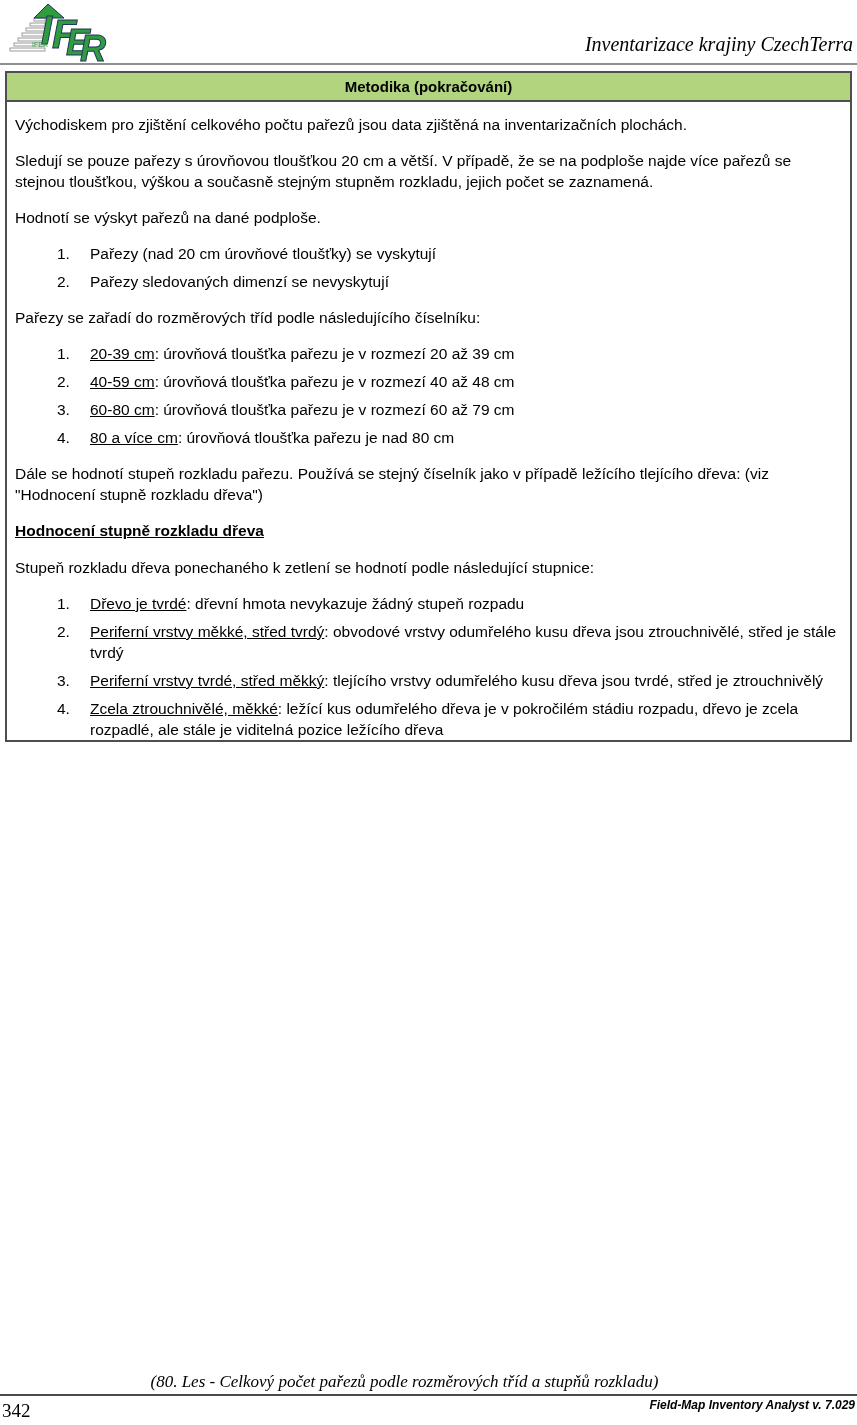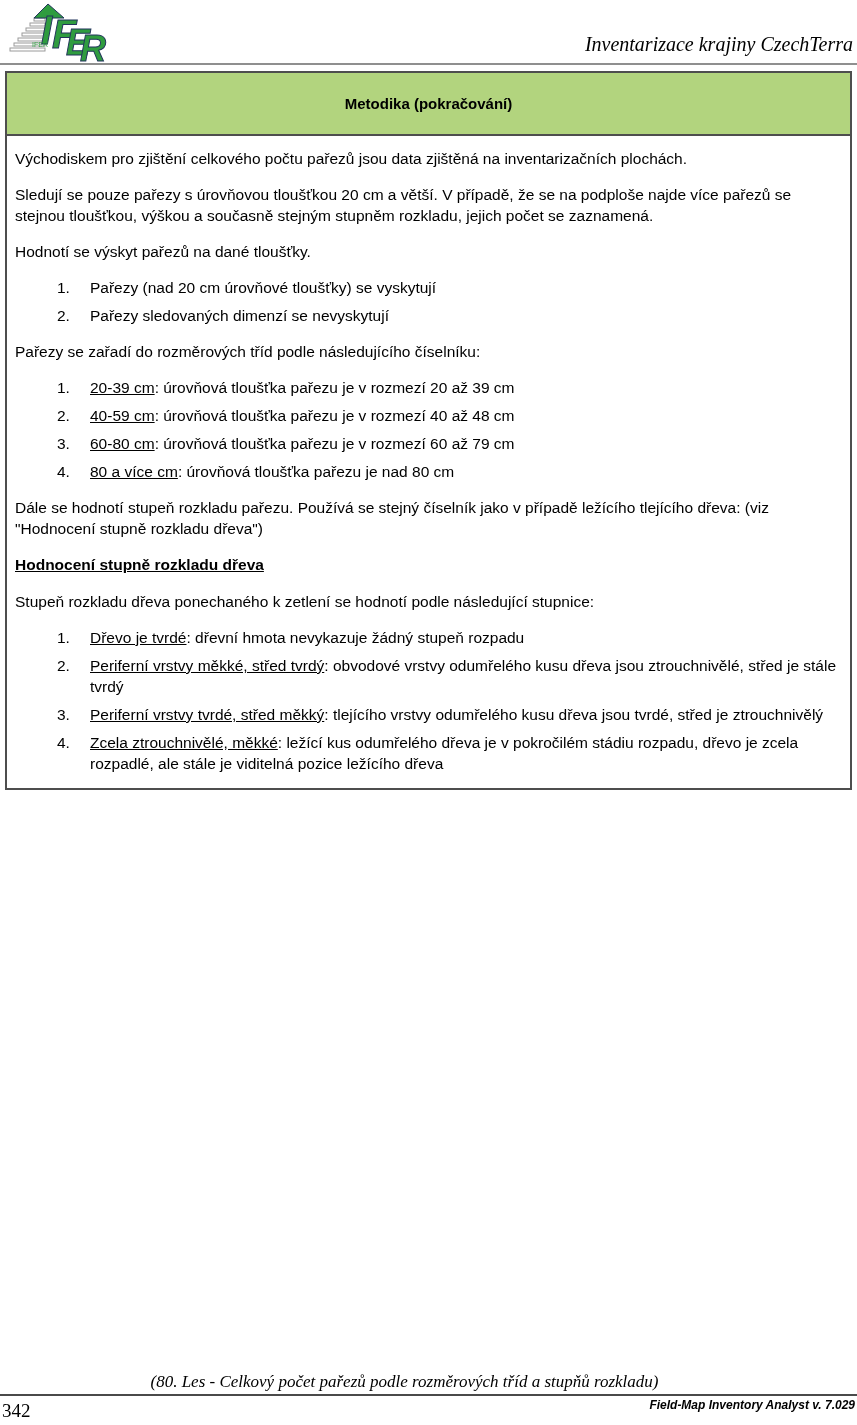--- a/index.html
+++ b/index.html
@@ -8,22 +8,22 @@
 
   
   .logo-wrap{position:absolute;left:8px;top:3px;width:110px;height:60px;}
   .journal-title{position:absolute;top:33px;right:4px;
         font-family:"Liberation Serif",serif;font-style:italic;font-size:20px;}
   .header-rule{position:absolute;left:0;top:63px;width:857px;height:2px;background:#8f8f8f;}
 
   
   .doc{position:absolute;left:5px;top:71px;width:843px;border:2px solid #4e4e4e;background:#fff;}
   .doc-header{background:#b2d47e;border-bottom:2px solid #4e4e4e;text-align:center;
-        font-weight:bold;font-size:15px;padding:22px 0;}
-  .doc-body{padding:12px 10px 14px 8px;font-size:15.5px;line-height:21px;}
+        font-weight:bold;font-size:15px;padding:5px 0;}
+  .doc-body{padding:12px 10px 0 8px;font-size:15.5px;line-height:21px;}
 
   .para{margin:0 0 15px 0;}
   .heading{font-weight:bold;text-decoration:underline;margin:0 0 16px 0;font-size:15.5px;}
   .olist{margin:0 0 15px 0;}
   .oitem{display:flex;margin-bottom:7px;}
   .oitem .num{flex:none;width:33px;margin-left:42px;}
   .oitem .itext{flex:1;padding-right:2px;}
   .lead{text-decoration:underline;}
 
   
@@ -70,21 +70,21 @@
 
   <div class="doc">
     <div class="doc-header">Metodika (pokračování)</div>
     <div class="doc-body">
 
       <p class="para">Východiskem pro zjištění celkového počtu pařezů jsou data zjištěná na inventarizačních plochách.</p>
 
 
       <p class="para">Sledují se pouze pařezy s úrovňovou tloušťkou 20 cm a větší. V případě, že se na podploše najde více pařezů se stejnou tloušťkou, výškou a současně stejným stupněm rozkladu, jejich počet se zaznamená.</p>
 
-      <p class="para">Hodnotí se výskyt pařezů na dané tloušťky.</p>
+      <p class="para">Hodnotí se výskyt pařezů na dané podploše.</p>
 
       <div class="olist">
         <div class="oitem">
           <span class="num">1.</span>
           <span class="itext">Pařezy (nad 20 cm úrovňové tloušťky) se vyskytují</span>
         </div>
         <div class="oitem">
           <span class="num">2.</span>
           <span class="itext">Pařezy sledovaných dimenzí se nevyskytují</span>
         </div>

